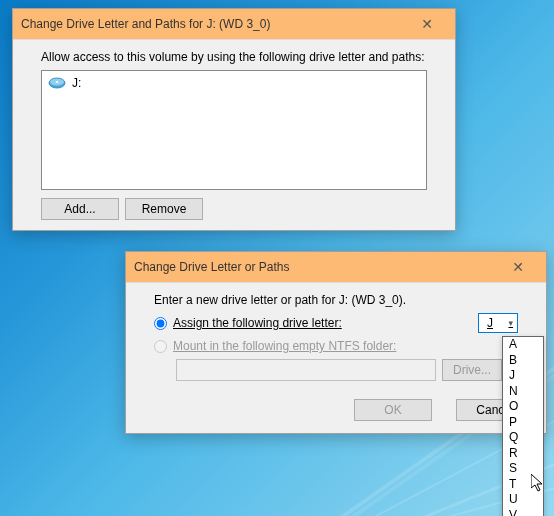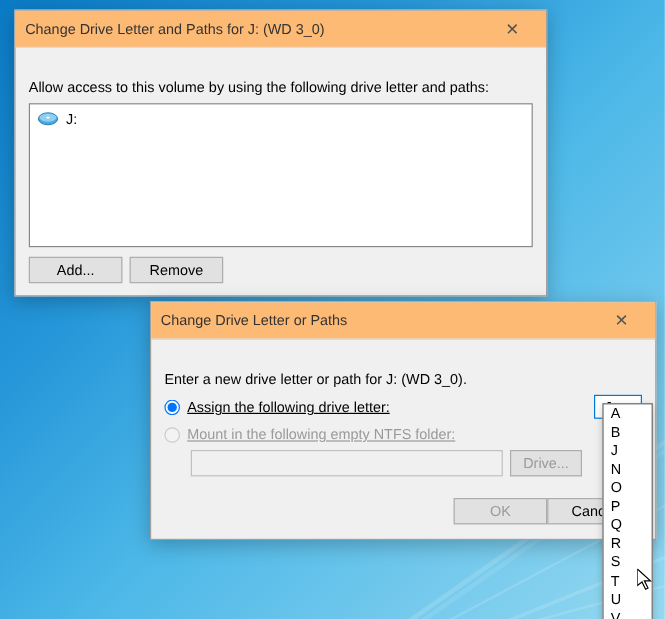--- a/index.html
+++ b/index.html
@@ -42,21 +42,21 @@
 }
 .titlebar .title { flex: 1; }
 .close-x {
   width: 40px;
   text-align: center;
   font-size: 14px;
   color: #555;
   cursor: pointer;
   font-family: Arial, sans-serif;
 }
-.content { padding: 10px 11px; margin-top: 16px; }
+.content { padding: 10px 28px; }
 
 .listbox {
   background: #fff;
   border: 1px solid #888;
   height: 110px;
   margin-top: 6px;
   padding: 4px;
   overflow: auto;
 }
 .list-item {
@@ -119,21 +119,21 @@
   border: 1px solid #666;
   width: 40px;
   box-shadow: 0 2px 6px rgba(0,0,0,0.2);
   z-index: 50;
 }
 .dropdown .opt { padding: 0 6px; font-size: 12px; line-height: 15.5px; cursor: pointer; }
 
 .action-row {
   display: flex;
   justify-content: flex-end;
-  gap: 0;
+  gap: 24px;
   padding: 8px 12px 12px;
 }
 
 .cursor {
   position: absolute;
   z-index: 100;
   pointer-events: none;
 }
 </style>
 </head>

